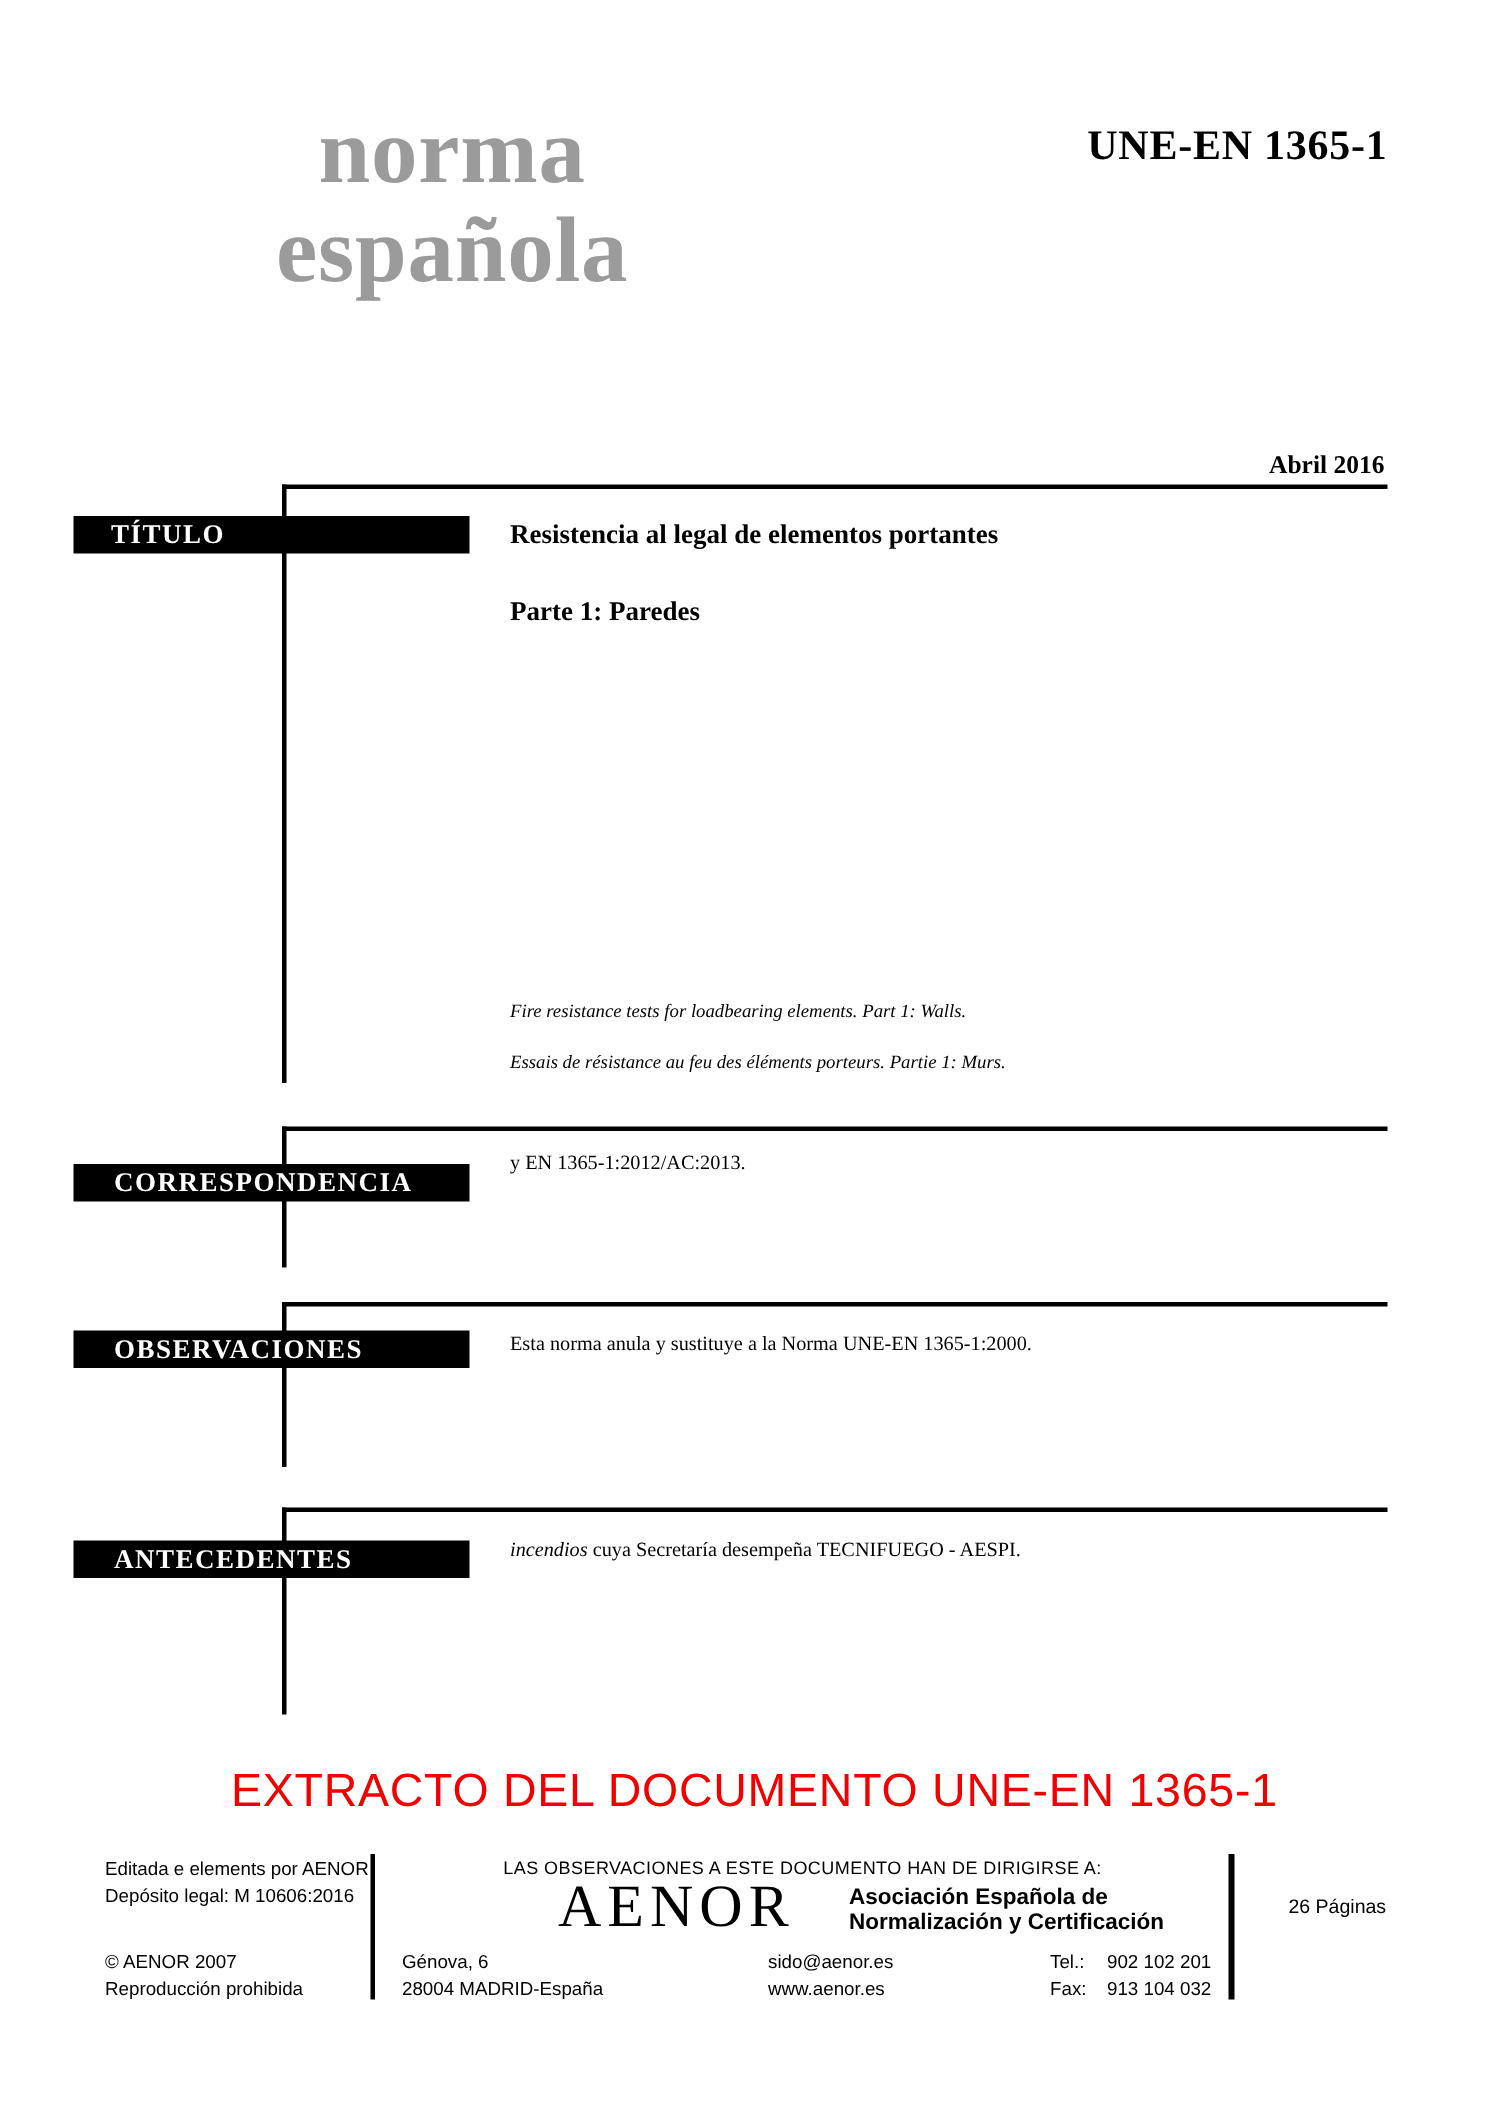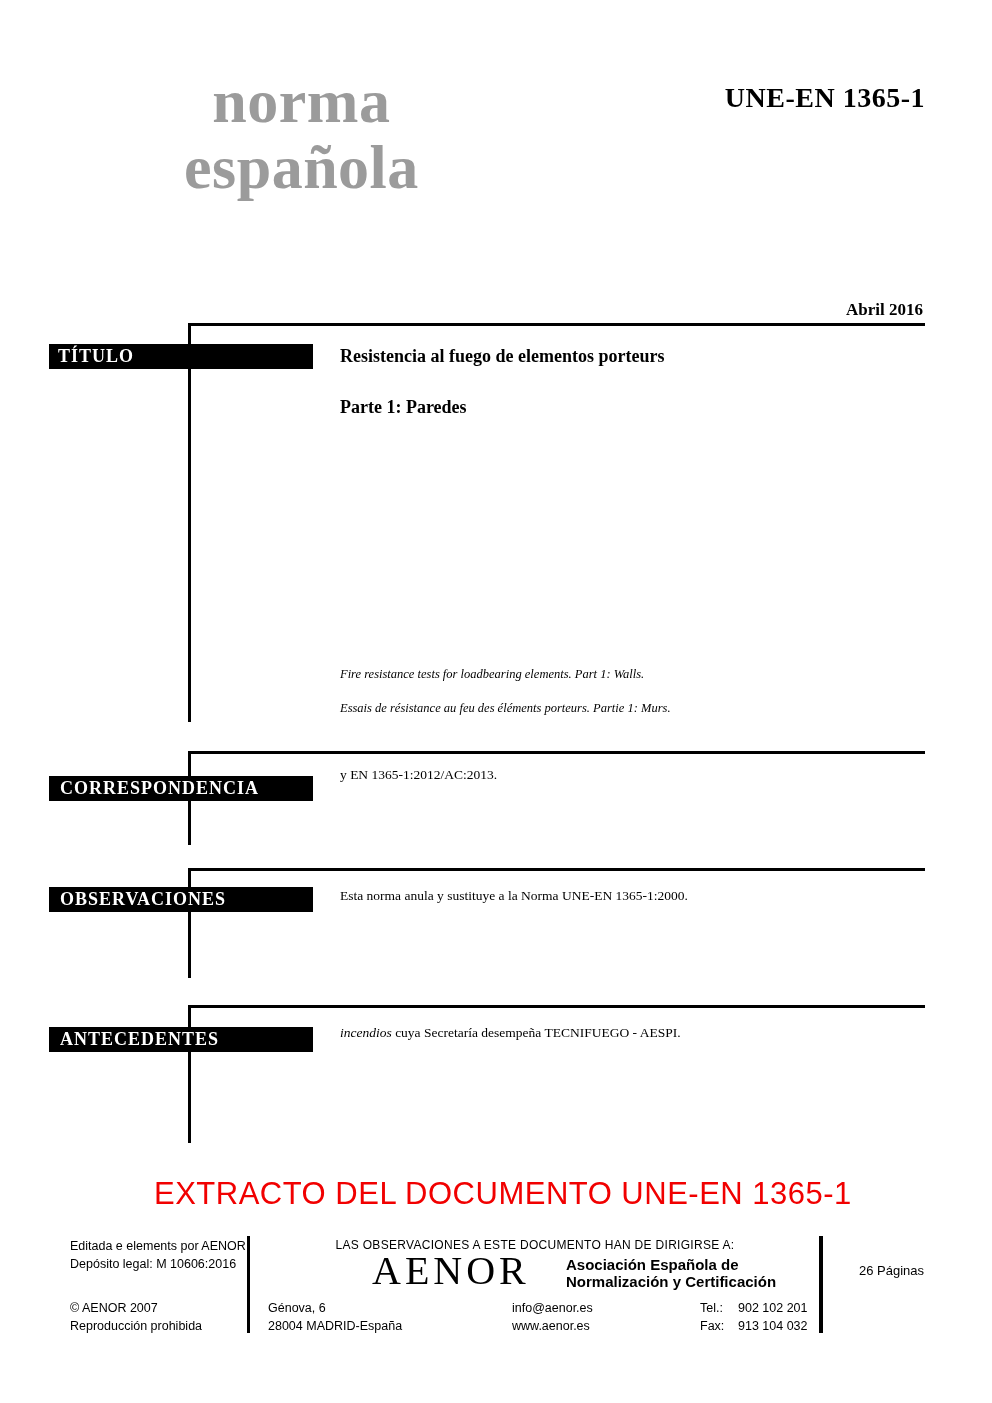--- a/index.html
+++ b/index.html
@@ -29,22 +29,22 @@
   }
 
   
   .rule-h { left:188px; width:737px; height:3px; background:#000; }
   .rule-v { left:188px; width:3px; background:#000; }
   .bar {
     left:49px; width:264px; height:25px; background:#000;
     color:#fff; font-weight:bold; font-size:18px; line-height:25px;
     letter-spacing:1px; white-space:nowrap;
   }
-  .bar.pad-wide  { padding-left:9px; }
-  .bar.pad-slim  { padding-left:11px; }
+  .bar.pad-wide  { padding-left:25px; }
+  .bar.pad-slim  { padding-left:27px; }
 
   .title-line { left:340px; font-size:18px; font-weight:bold; }
   .lang-line  { left:340px; font-size:12.5px; font-style:italic; }
 
   .body-text {
     left:340px; width:585px;
     font-size:13.5px; line-height:23px;
   }
   .line-just { text-align:justify; text-align-last:justify; }
 
@@ -93,21 +93,21 @@
   <div>española</div>
 </div>
 
 <div class="abs doc-code">UNE-EN 1365-1</div>
 <div class="abs date">Abril 2016</div>
 
 <div class="abs rule-h" style="top:323px"></div>
 <div class="abs rule-v" style="top:323px;height:399px"></div>
 <div class="abs bar pad-wide" style="top:344px">TÍTULO</div>
 
-<div class="abs title-line" style="top:346px">Resistencia al fuego de elementos porteurs</div>
+<div class="abs title-line" style="top:346px">Resistencia al legal de elementos portantes</div>
 <div class="abs title-line" style="top:397px">Parte 1: Paredes</div>
 
 <div class="abs lang-line" style="top:667px">Fire resistance tests for loadbearing elements. Part 1: Walls.</div>
 <div class="abs lang-line" style="top:701px">Essais de résistance au feu des éléments porteurs. Partie 1: Murs.</div>
 
 <div class="abs rule-h" style="top:751px"></div>
 <div class="abs rule-v" style="top:751px;height:94px"></div>
 <div class="abs bar pad-slim" style="top:776px">CORRESPONDENCIA</div>
 
 <div class="abs body-text" style="top:763px">
@@ -152,21 +152,21 @@
   <div>Asociación Española de</div>
   <div>Normalización y Certificación</div>
 </div>
 
 <div class="abs footer-sans f-addr">
   <div>Génova, 6</div>
   <div>28004 MADRID-España</div>
 </div>
 
 <div class="abs footer-sans f-web">
-  <div>info@aenor.es</div>
+  <div>sido@aenor.es</div>
   <div>www.aenor.es</div>
 </div>
 
 <div class="abs footer-sans f-tel">
   <div>
     <span class="lbl">Tel.:</span><span>902 102 201</span>
   </div>
   <div>
     <span class="lbl">Fax:</span><span>913 104 032</span>
   </div>

